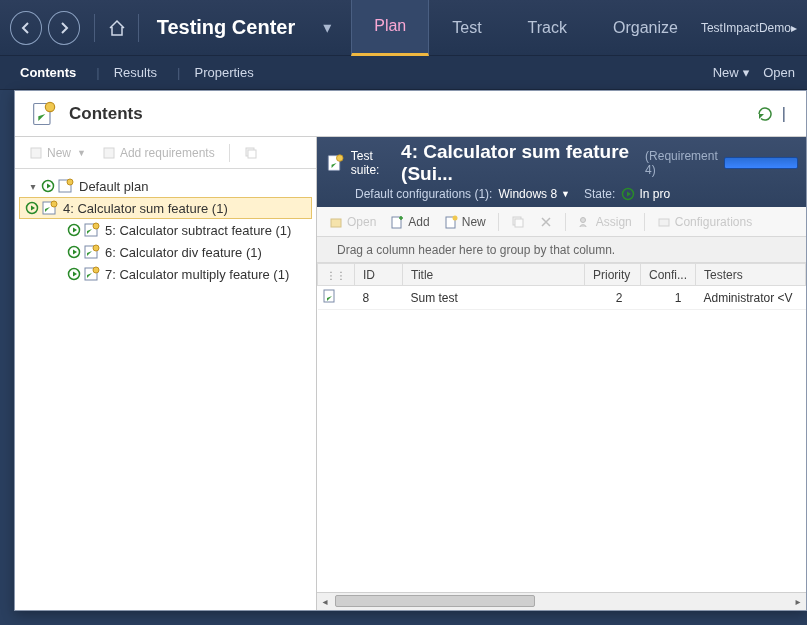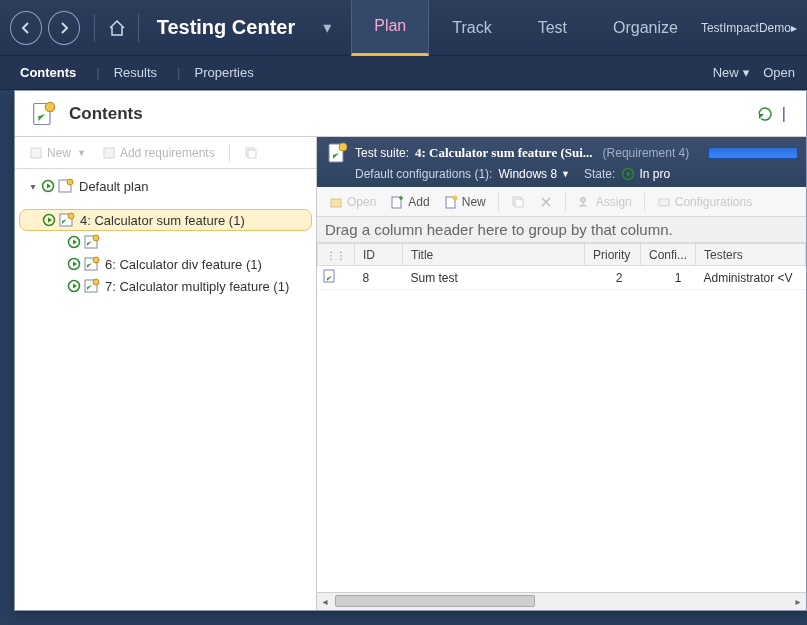--- a/index.html
+++ b/index.html
@@ -31,44 +31,44 @@
 .panel-header .refresh { margin-left: auto; width: 18px; height: 18px; cursor: pointer; }
 
 .body { display: flex; height: calc(100% - 46px); }
 .tree-pane { width: 302px; border-right: 1px solid #c8c8c8; display: flex; flex-direction: column; }
 .tree-toolbar { height: 32px; border-bottom: 1px solid #d8d8d8; display: flex; align-items: center; padding: 0 8px; gap: 4px; color: #888; font-size: 12px; }
 .tb-btn { display: flex; align-items: center; gap: 4px; padding: 2px 6px; cursor: pointer; }
 .tb-btn.disabled { opacity: 0.6; cursor: default; }
 .tb-sep { width: 1px; height: 18px; background: #ddd; margin: 0 4px; }
 .tree { flex: 1; padding: 6px 4px; font-size: 13px; color: #333; overflow: auto; }
 .tree-row { display: flex; align-items: center; height: 22px; padding: 1px 4px; cursor: pointer; white-space: nowrap; }
-.tree-row.selected { background: #fff2cf; border: 1px solid #e6c46a; border-radius: 8px; padding: 0 20px; margin-top: 12px; }
+.tree-row.selected { background: #fff2cf; border: 1px solid #e6c46a; border-radius: 0; padding: 0 3px; }
 .tree-row .exp { width: 12px; text-align: center; color: #666; font-size: 10px; }
 .tree-row .play { width: 14px; height: 14px; margin: 0 2px; }
 .tree-row .doc { width: 18px; height: 16px; margin-right: 4px; }
 .indent1 { padding-left: 8px; }
 .indent2 { padding-left: 46px; }
 
 .detail-pane { flex: 1; display: flex; flex-direction: column; min-width: 0; }
 .suite-header { background: linear-gradient(#3b4e6e, #2f4260); color: #fff; padding: 4px 8px 6px 8px; font-size: 12px; }
 .suite-line1 { display: flex; align-items: center; gap: 6px; }
 .suite-line1 .icon { width: 24px; height: 24px; }
-.suite-title-txt { font-weight: 600; font-size: 13px; font-family: Liberation Serif, serif; }
+.suite-title-txt { font-weight: 600; font-size: 19px; }
 .suite-req { color: #a0b0c8; margin-left: 4px; }
 .suite-line2 { display: flex; align-items: center; gap: 6px; padding-left: 30px; margin-top: 2px; }
 .suite-line2 .lbl { color: #c8d4e8; }
 .progress { margin-left: auto; width: 90px; height: 12px; background: linear-gradient(#2a6ed8, #3a84ff); border: 1px solid #1a4a9a; border-radius: 2px; }
 .state-lbl { margin-left: 8px; color: #c8d4e8; }
 .state-val { display: flex; align-items: center; gap: 4px; }
 
 .grid-toolbar { height: 30px; border-bottom: 1px solid #d8d8d8; display: flex; align-items: center; padding: 0 6px; gap: 2px; font-size: 12px; color: #555; background: #f7f7f7; }
 .grid-toolbar .tb-btn { color: #555; }
 .grid-toolbar .tb-btn.disabled { color: #aaa; }
 
-.group-hint { height: 26px; line-height: 26px; padding: 0 8px; font-size: 15px; color: #666; background: #f0f0f0; border-bottom: 1px solid #dadada; }
+.group-hint { height: 26px; line-height: 26px; padding: 0 20px; font-size: 12px; color: #666; background: #f0f0f0; border-bottom: 1px solid #dadada; }
 
 .grid { flex: 1; overflow: auto; font-size: 12px; }
 .grid table { width: 100%; border-collapse: collapse; }
 .grid th { text-align: left; font-weight: 400; color: #444; background: #f4f4f4; border: 1px solid #dcdcdc; padding: 3px 8px; height: 22px; }
 .grid th:first-child { width: 24px; }
 .grid td { padding: 4px 8px; border-bottom: 1px solid #f0f0f0; color: #333; }
 .grid td.icon-cell { width: 24px; padding: 2px 4px; }
 .hscroll { height: 18px; border-top: 1px solid #d0d0d0; background: #f0f0f0; position: relative; }
 .hscroll .thumb { position: absolute; left: 18px; top: 2px; width: 200px; height: 12px; background: #cfcfcf; border: 1px solid #aaa; border-radius: 2px; }
 .hscroll .arrow { position: absolute; top: 0; width: 16px; height: 16px; display: flex; align-items: center; justify-content: center; color: #666; font-size: 10px; }
@@ -95,22 +95,22 @@
   <div class="home-btn">
     <svg viewBox="0 0 20 20" width="20" height="20">
         <path d="M3 10 L10 3 L17 10 M5 9 V17 H15 V9" stroke="#cfd8e8" stroke-width="1.5" fill="none"></path>
       </svg>
   </div>
   <div class="divider-v"></div>
   <div class="app-title">Testing Center</div>
   <div class="dd-arrow">▾</div>
   <div class="main-tabs">
     <div class="main-tab active">Plan</div>
+    <div class="main-tab">Test</div>
     <div class="main-tab">Track</div>
-    <div class="main-tab">Test</div>
     <div class="main-tab">Organize</div>
   </div>
   <div class="project-dd">
     <span>TestImpactDemo</span>
     <span>▸</span>
   </div>
 </div>
 
 <div class="subbar">
   <span class="sub-tab active">Contents</span>
@@ -194,20 +194,21 @@
         <div class="tree-row indent2">
           <svg class="play play-svg" viewBox="0 0 14 14">
               <circle cx="7" cy="7" r="5.5"></circle>
               <path d="M6 4.5 L10 7 L6 9.5 Z"></path>
             </svg>
           <svg class="doc doc-svg" viewBox="0 0 18 16">
               <rect class="page" x="2" y="2" width="12" height="12"></rect>
               <path class="arrow" d="M4 12 L9 7 L4 9 Z"></path>
               <circle cx="13" cy="4" r="3" fill="#f0c850" stroke="#c09020"></circle>
             </svg>
+          <span>5: Calculator subtract feature (1)</span>
         </div>
         <div class="tree-row indent2">
           <svg class="play play-svg" viewBox="0 0 14 14">
               <circle cx="7" cy="7" r="5.5"></circle>
               <path d="M6 4.5 L10 7 L6 9.5 Z"></path>
             </svg>
           <svg class="doc doc-svg" viewBox="0 0 18 16">
               <rect class="page" x="2" y="2" width="12" height="12"></rect>
               <path class="arrow" d="M4 12 L9 7 L4 9 Z"></path>
               <circle cx="13" cy="4" r="3" fill="#f0c850" stroke="#c09020"></circle>

